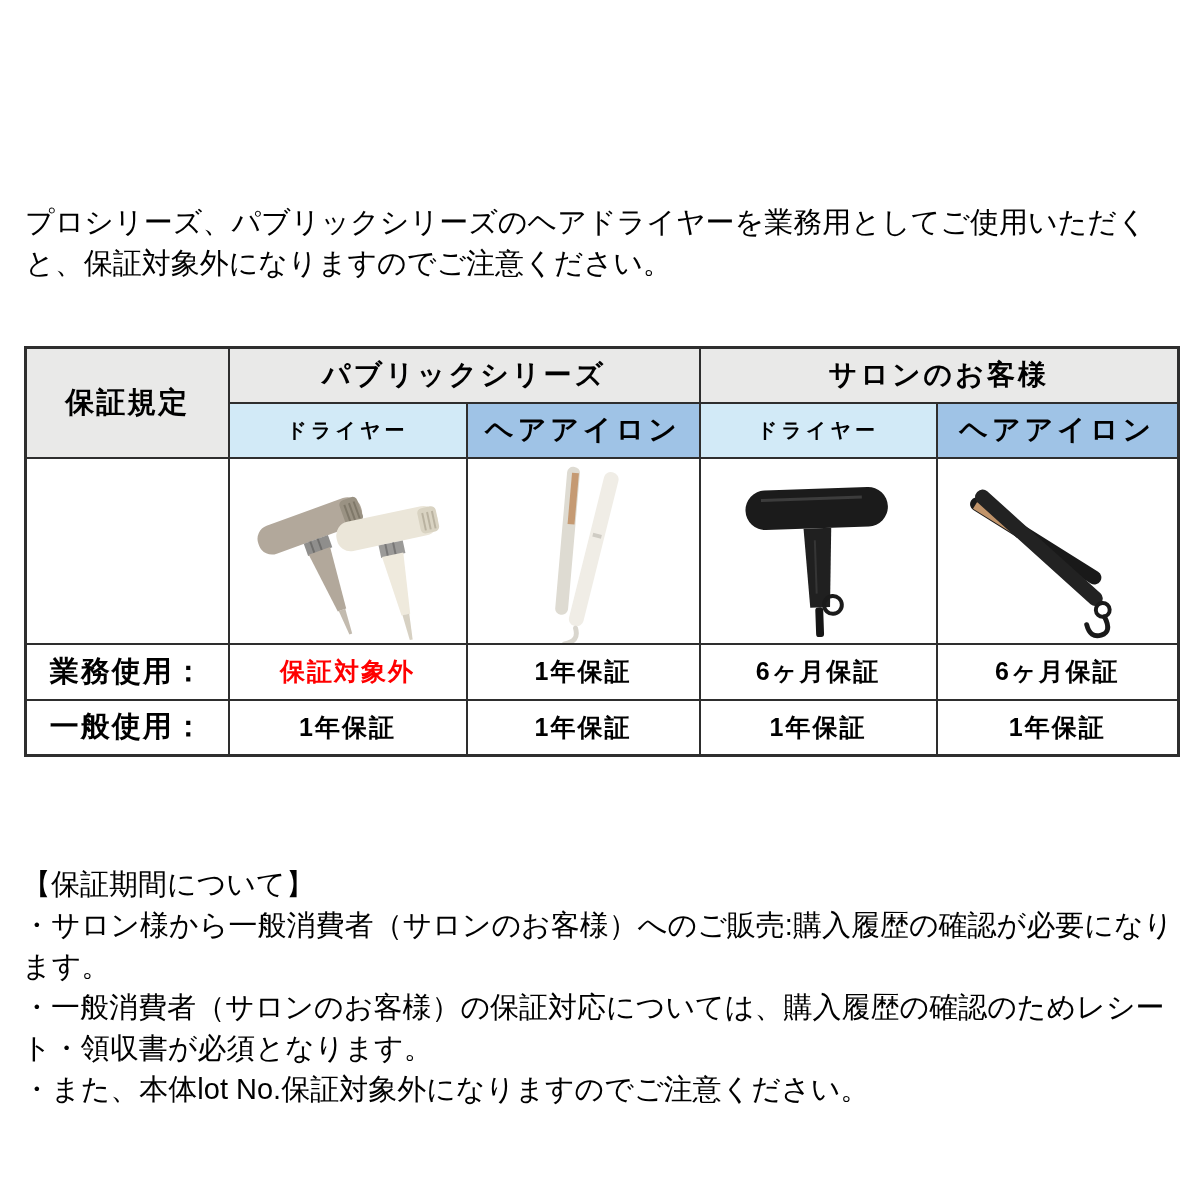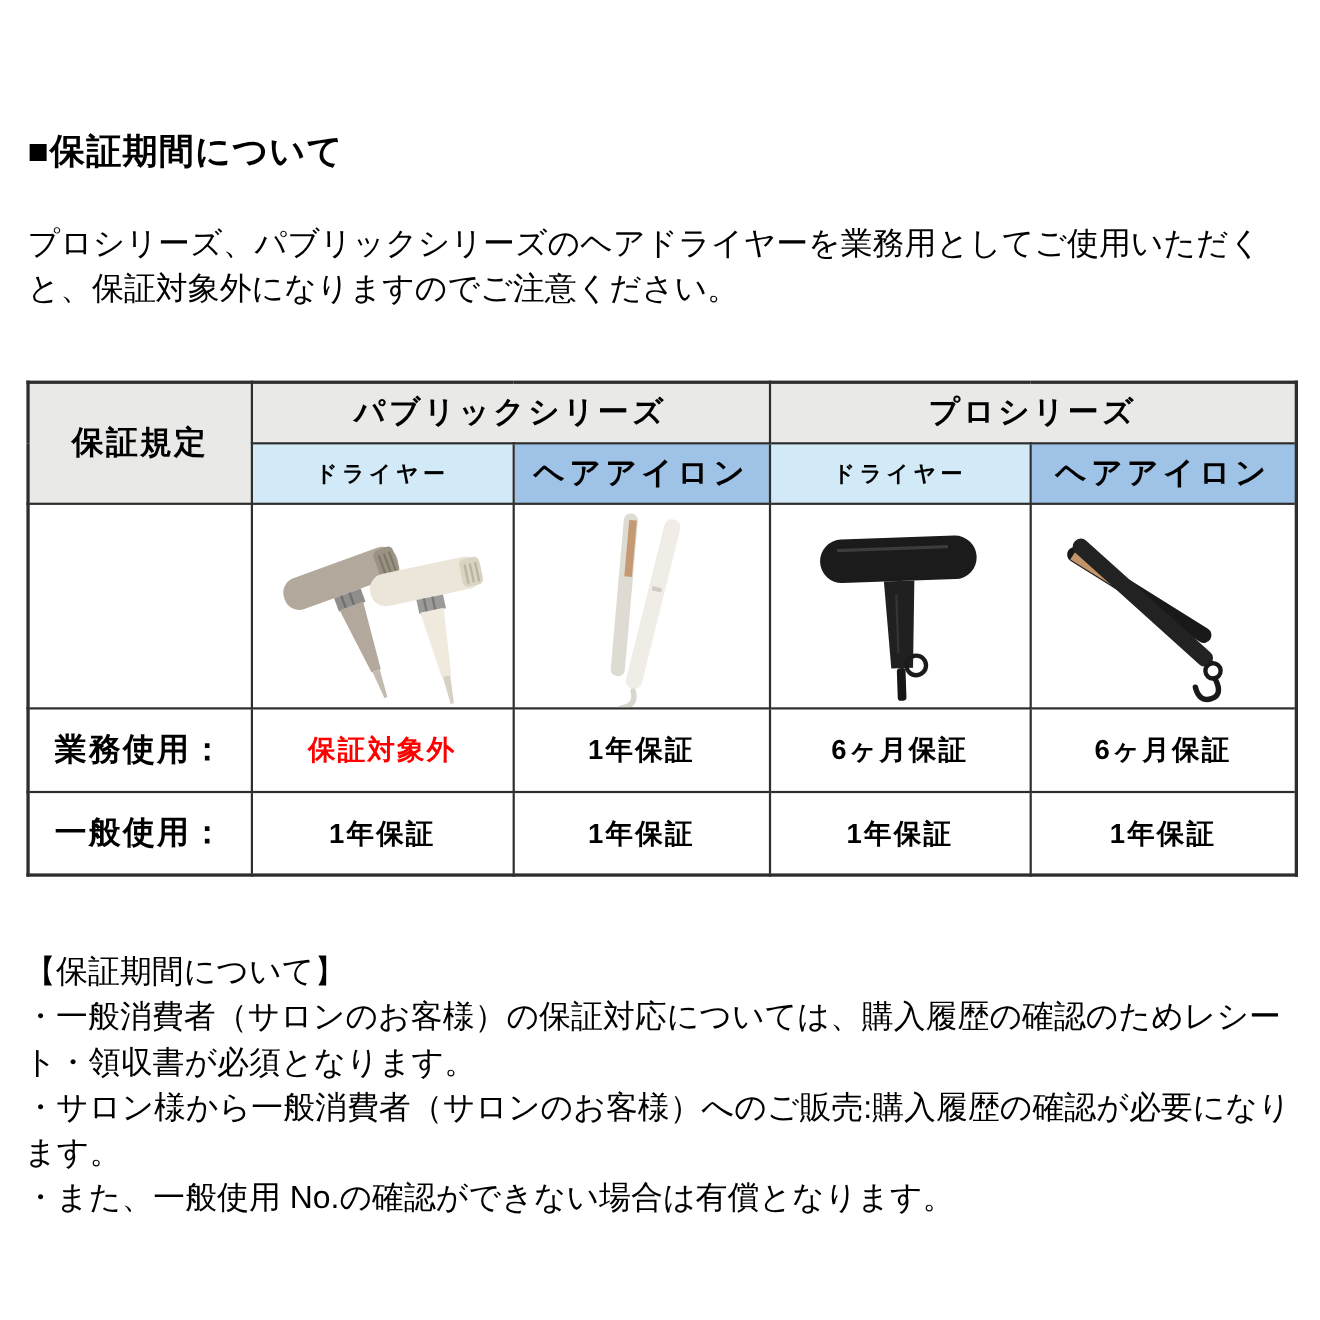--- a/index.html
+++ b/index.html
@@ -35,53 +35,52 @@
     font-size:29px; font-weight:bold; letter-spacing:2px;
   }
   td.series {
     background:var(--series-header-bg);
     font-size:28px; font-weight:bold; letter-spacing:3px;
     height:55px;
   }
   td.type-dryer { background:var(--dryer-header-bg); font-size:20px; font-weight:bold; letter-spacing:4px; height:55px; }
   td.type-iron  { background:var(--iron-header-bg);  font-size:28px; font-weight:bold; letter-spacing:4px; height:55px;margin-left:44px; }
   tr.imgrow td { height:186px; background:#ffffff; }
-  td.rowlab { font-size:29px; font-weight:bold; letter-spacing:2px; height:76px; }
+  td.rowlab { font-size:29px; font-weight:bold; letter-spacing:2px; height:56px; }
   td.val    { font-size:25px; font-weight:bold; letter-spacing:2px; }
   td.warn   { color:var(--warning-text); }
 
   .notes {
     position:absolute; top:864px; left:22px; width:1165px;
     font-size:29px; line-height:41px;
   }
   .notes .note-heading { font-size:29px; }
   svg { display:block; margin:0 auto; }
 </style>
 </head>
 <body>
 
 <div class="page">
 
-  <div class="title">■保証期間について</div>
 
   <div class="intro">プロシリーズ、パブリックシリーズのヘアドライヤーを業務用としてご使用いただくと、保証対象外になりますのでご注意ください。</div>
 
   <table class="warranty">
     <colgroup>
       <col style="width:203px">
         <col style="width:238px">
         <col style="width:233px">
         <col style="width:237px">
         <col style="width:242px">
     </colgroup>
     <tbody>
         <tr>
       <td rowspan="2" class="corner">保証規定</td>
       <td colspan="2" class="series">パブリックシリーズ</td>
-      <td colspan="2" class="series">プロシリーズ</td>
+      <td colspan="2" class="series">サロンのお客様</td>
     </tr>
     <tr>
       <td class="type-dryer">ドライヤー</td>
       <td class="type-iron">ヘアアイロン</td>
       <td class="type-dryer">ドライヤー</td>
       <td class="type-iron">ヘアアイロン</td>
     </tr>
     <tr class="imgrow">
       <td></td>
       <td>
@@ -163,18 +162,18 @@
       <td class="val">1年保証</td>
       <td class="val">1年保証</td>
       <td class="val">1年保証</td>
       <td class="val">1年保証</td>
     </tr>
   </tbody>
     </table>
 
   <div class="notes">
     <div class="note-heading">【保証期間について】</div>
+    <div>・サロン様から一般消費者（サロンのお客様）へのご販売:購入履歴の確認が必要になります。</div>
     <div>・一般消費者（サロンのお客様）の保証対応については、購入履歴の確認のためレシート・領収書が必須となります。</div>
-    <div>・サロン様から一般消費者（サロンのお客様）へのご販売:購入履歴の確認が必要になります。</div>
-    <div>・また、一般使用 No.の確認ができない場合は有償となります。</div>
+    <div>・また、本体lot No.保証対象外になりますのでご注意ください。</div>
   </div>
 
 </div>
 
 </body></html>

